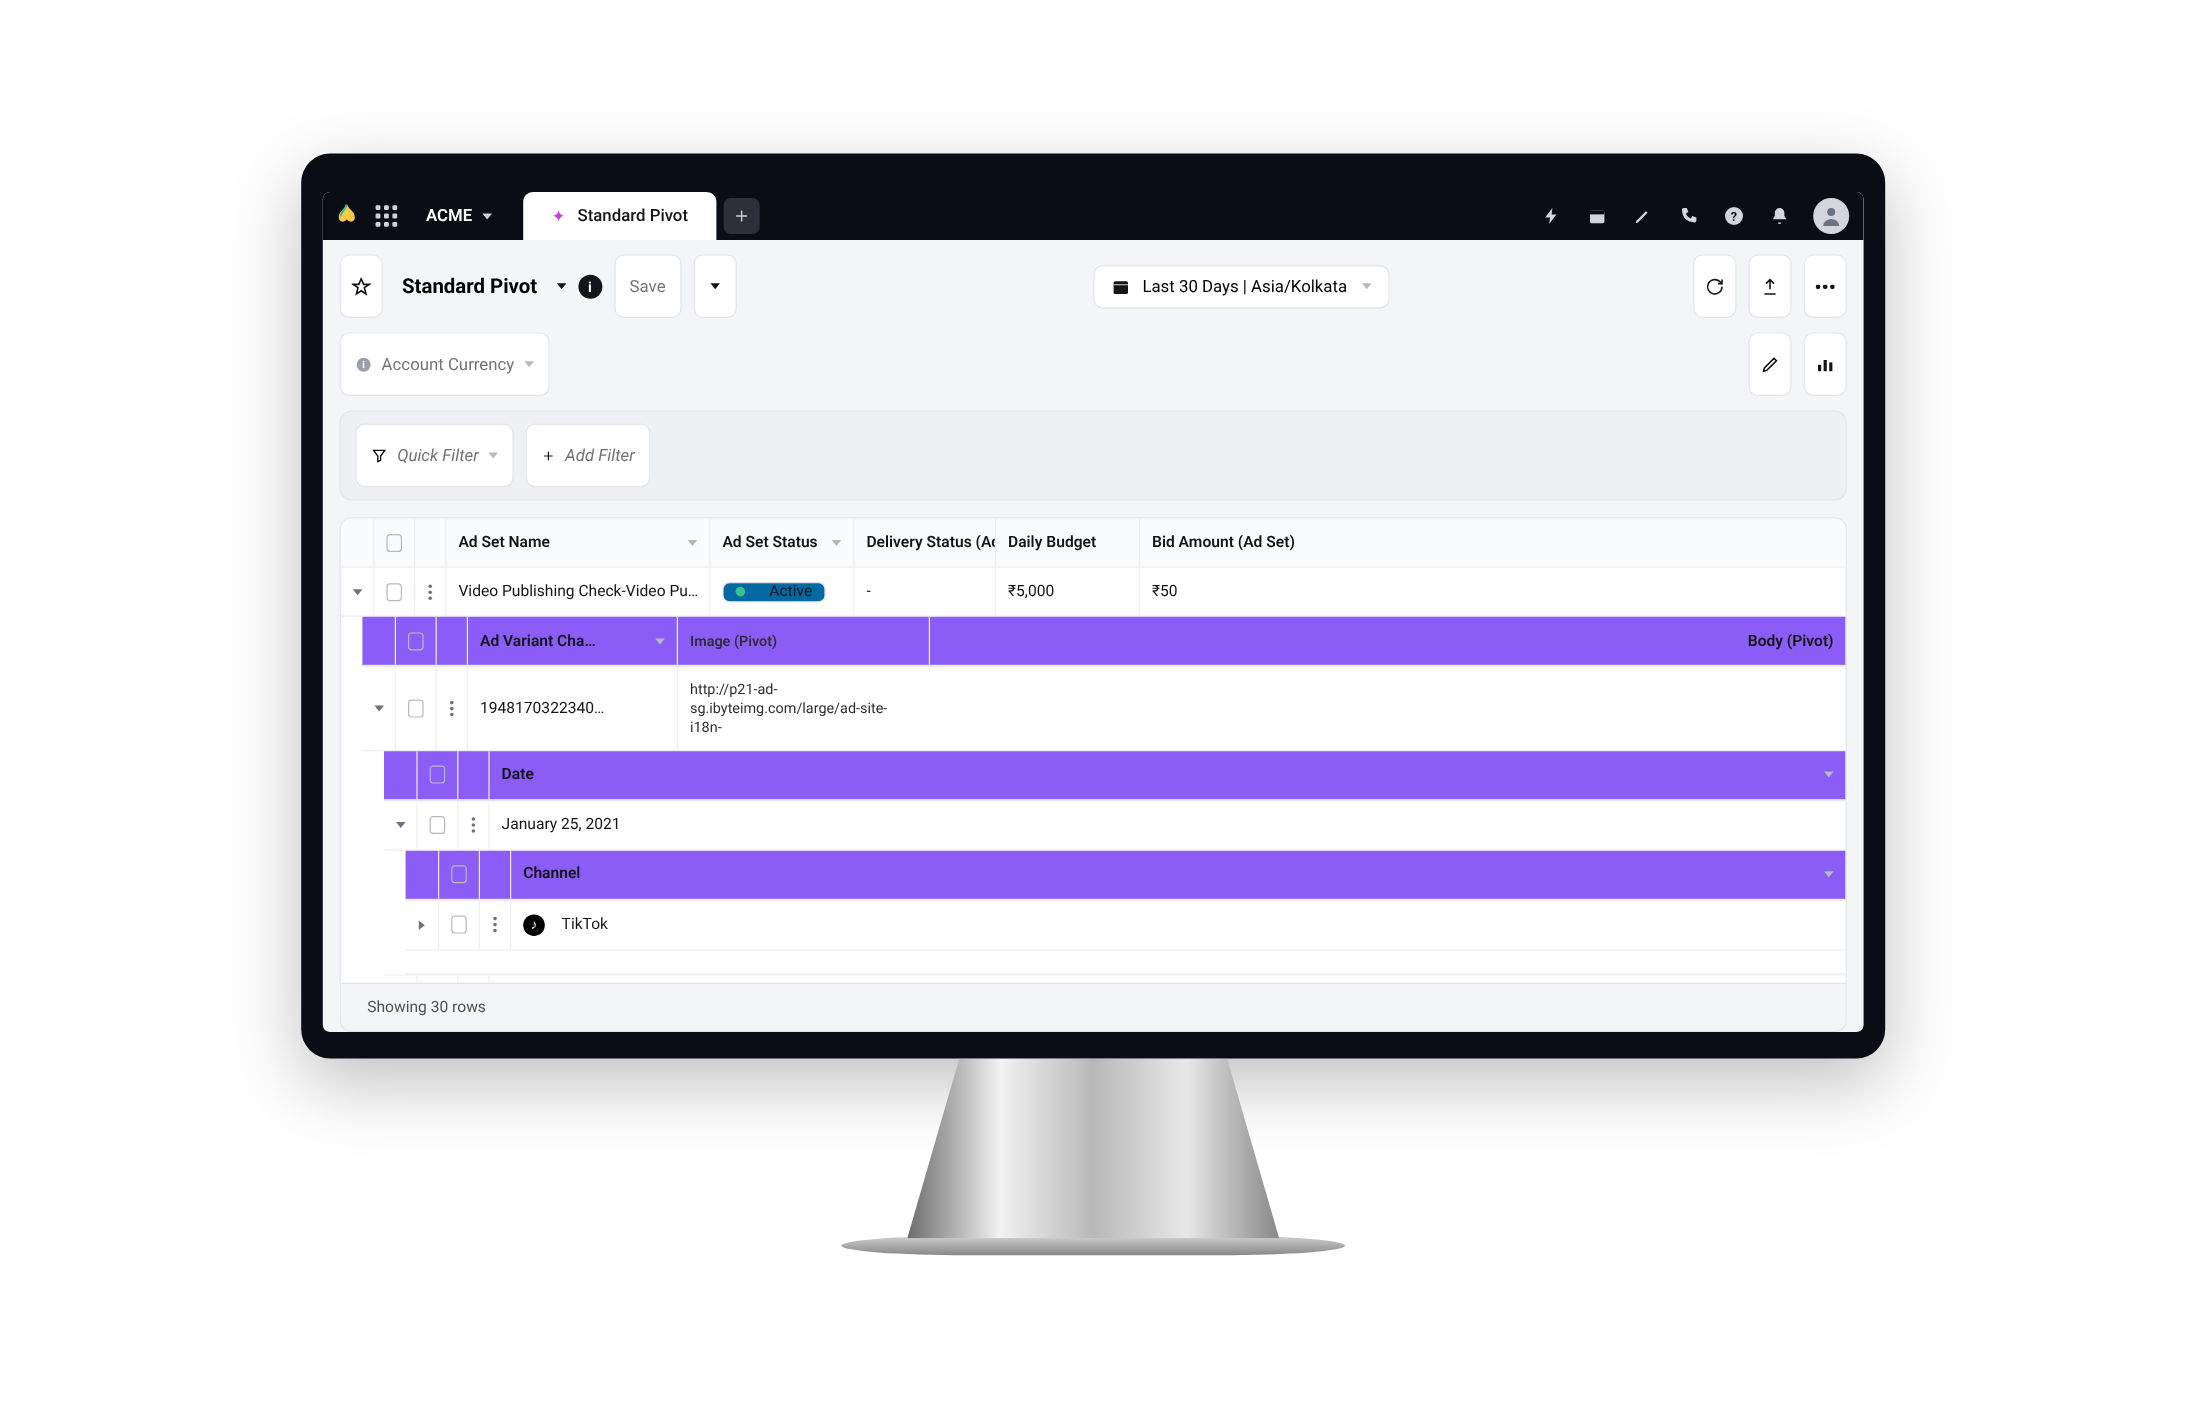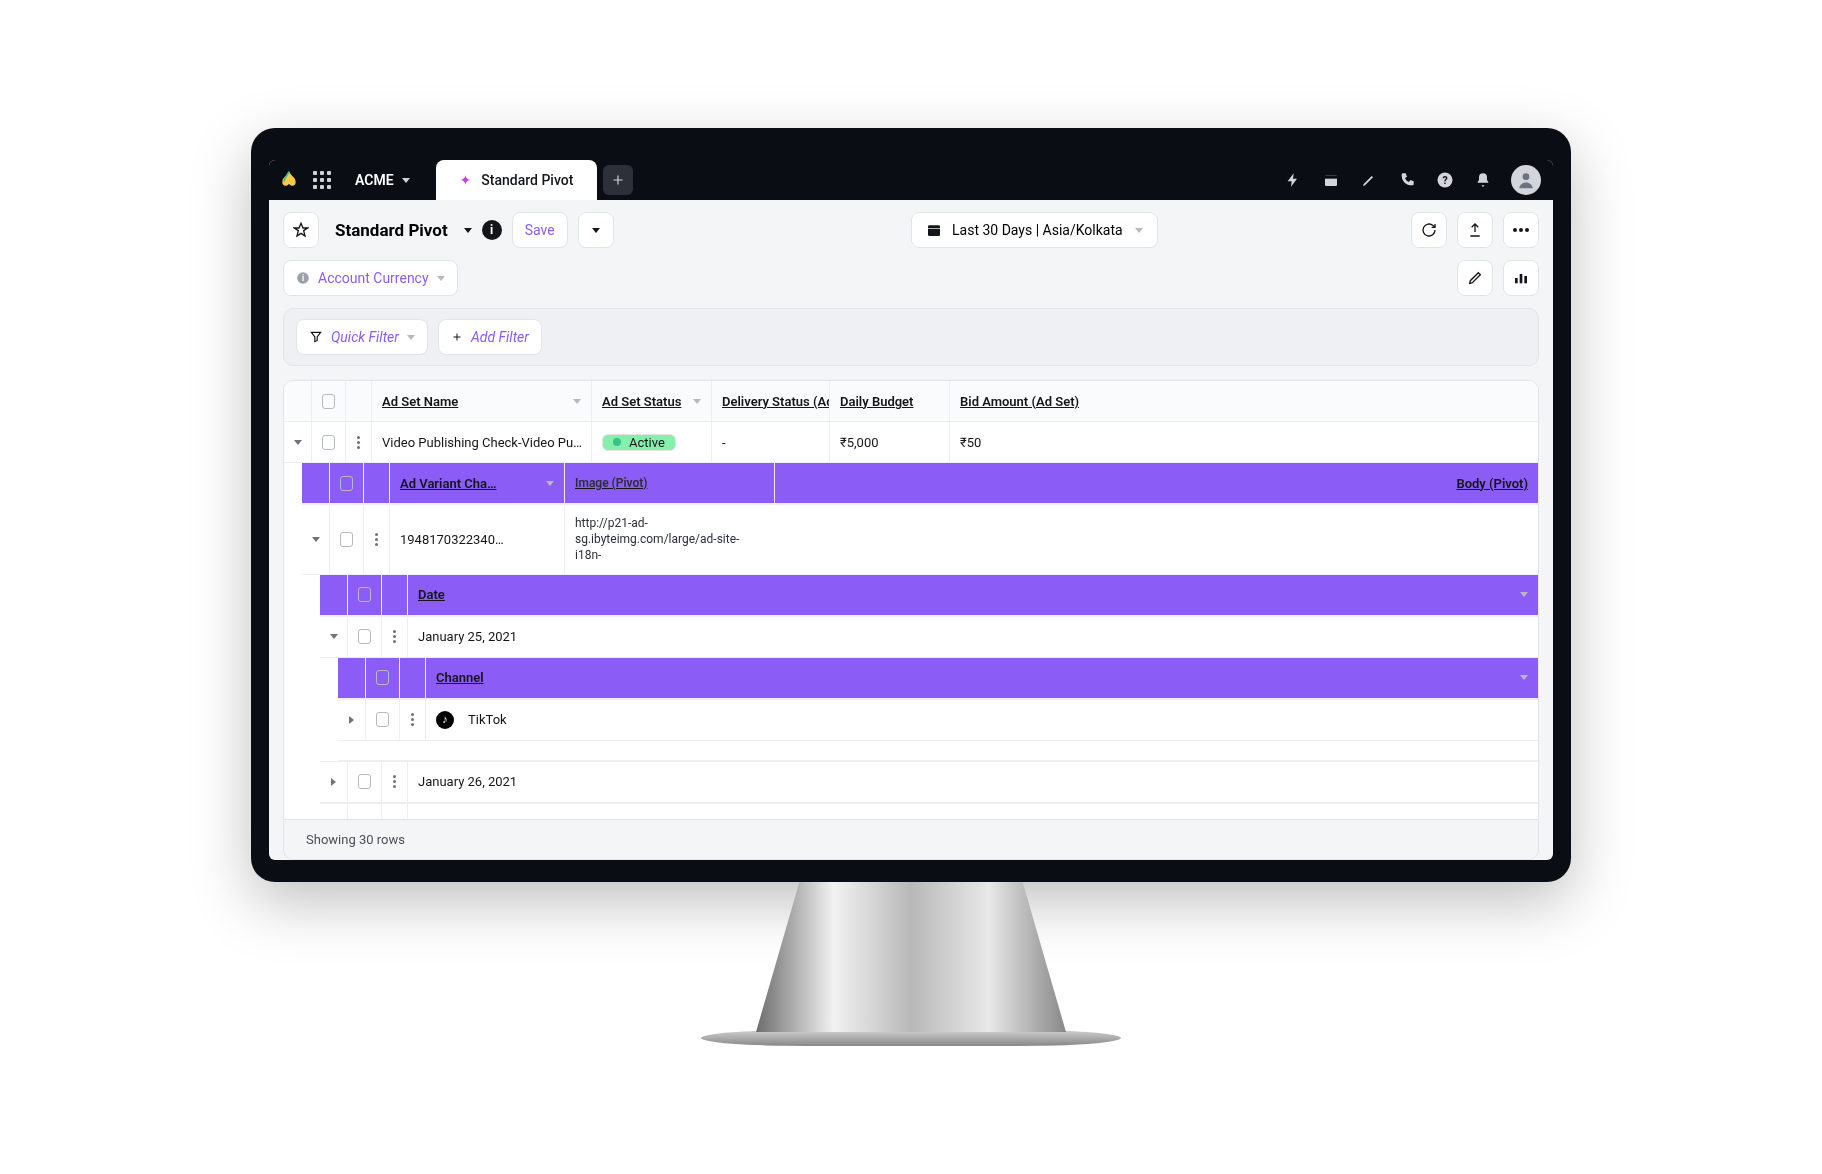--- a/index.html
+++ b/index.html
@@ -15,44 +15,44 @@
 .grid-icon { width:18px; height:18px; margin:0 14px; display:grid; grid-template-columns:repeat(3,4px); grid-template-rows:repeat(3,4px); gap:3px; cursor:pointer; }
 .grid-icon span { background:#cfd2d8; border-radius:1px; }
 .org { display:flex; align-items:center; gap:8px; padding:4px 10px; font-weight:600; cursor:pointer; }
 .tab { background:#fff; color:#14151a; height:40px; padding:0 24px; display:flex; align-items:center; gap:10px; border-radius:8px 8px 0 0; margin-left:16px; font-size:14px; font-weight:500; }
 .addtab { width:30px; height:30px; background:#2d3038; border-radius:6px; display:flex; align-items:center; justify-content:center; margin-left:6px; cursor:pointer; color:#d3d5da; }
 .top-right { margin-left:auto; display:flex; align-items:center; gap:18px; color:#d3d5da; }
 .top-right .ico { width:20px; height:20px; display:flex; align-items:center; justify-content:center; cursor:pointer; }
 .avatar { width:30px; height:30px; border-radius:50%; background:#d3d5da; display:flex; align-items:center; justify-content:center; }
 
 .row { display:flex; align-items:center; padding:12px 14px; gap:10px; }
-.btn { background:#fff; border:1px solid #e2e4e9; border-radius:8px; height:36px; padding:0 12px; display:flex; align-items:center; gap:8px; font-size:14px; cursor:pointer; color:#8b5cf6; }
+.btn { background:#fff; border:1px solid #e2e4e9; border-radius:8px; height:53px; padding:0 12px; display:flex; align-items:center; gap:8px; font-size:14px; cursor:pointer; color:#737373; }
 .btn.icon-only { width:36px; padding:0; justify-content:center; }
 .title { font-size:17px; font-weight:700; padding:0 6px; }
 .info-dot { width:20px; height:20px; border-radius:50%; background:#14151a; color:#fff; display:flex; align-items:center; justify-content:center; font-size:12px; font-weight:700; }
 .flex-spacer { flex:1; }
 .date-picker { background:#fff; border:1px solid #e2e4e9; border-radius:8px; height:36px; padding:0 14px; display:flex; align-items:center; gap:12px; font-size:14px; cursor:pointer; min-width:225px; justify-content:space-between;margin-left:44px; }
 .filter-bar { background:#eef0f3; margin:0 14px; border-radius:10px; border:1px solid #e2e4e9; padding:10px 12px; display:flex; gap:10px;font-style:italic; }
 
 .table-wrap { margin:14px 14px 0; border:1px solid #e2e4e9; border-radius:10px 10px 0 0; overflow:hidden; flex:1; display:flex; flex-direction:column; background:#fff; }
 .thead, .trow { display:flex; align-items:stretch; border-bottom:1px solid #edeef1; font-size:13px; color:#14151a; }
-.thead { background:#fafbfc; font-weight:600;text-decoration:underline; }
+.thead { background:#fafbfc; font-weight:600; }
 .cell { padding:10px 10px; border-right:1px solid #edeef1; display:flex; align-items:center; gap:6px; min-height:40px; overflow:hidden; white-space:nowrap; text-overflow:ellipsis; }
 .cell:last-child { border-right:none; }
 .c-exp { width:28px; justify-content:center; cursor:pointer; color:#6b7280; }
 .c-ck { width:34px; justify-content:center; }
 .c-kebab { width:26px; justify-content:center; cursor:pointer; color:#6b7280; }
 .ck { width:15px; height:15px; border:1.5px solid #b5b9c2; border-radius:3px; cursor:pointer; }
 .col-name { flex:0 0 220px; justify-content:space-between; }
 .col-status { flex:0 0 120px; justify-content:space-between; }
 .col-deliv { flex:0 0 118px; }
 .col-budget { flex:0 0 120px; }
 .col-bid { flex:1; }
 .sort-ico { color:#b5b9c2; }
-.status-pill { display:flex; align-items:center; gap:8px; background:#86efac; border:1px solid #e2e4e9; border-radius:6px; padding:0 10px; font-size:13px; }
+.status-pill { display:flex; align-items:center; gap:20px; background:#0369a1; border:1px solid #e2e4e9; border-radius:6px; padding:0 10px; font-size:13px; }
 .dot-active { width:8px; height:8px; background:#35c28f; border-radius:50%; }
 .nest { padding-left:18px; }
 .nest .trow { border-top:1px solid #edeef1; }
 .sub-hdr { background:#8b5cf6; font-weight:600; }
 .col-variant { flex:0 0 175px; justify-content:space-between; }
 .col-image { flex:0 0 210px; white-space:normal; font-size:12px; line-height:1.35; color:#2c2f36; }
 .col-body { flex:1;justify-content:flex-end; }
 .trow.variant .cell { min-height:52px; }
 .col-date-h { flex:1; justify-content:space-between; }
 .col-chan-h { flex:1; justify-content:space-between; }

